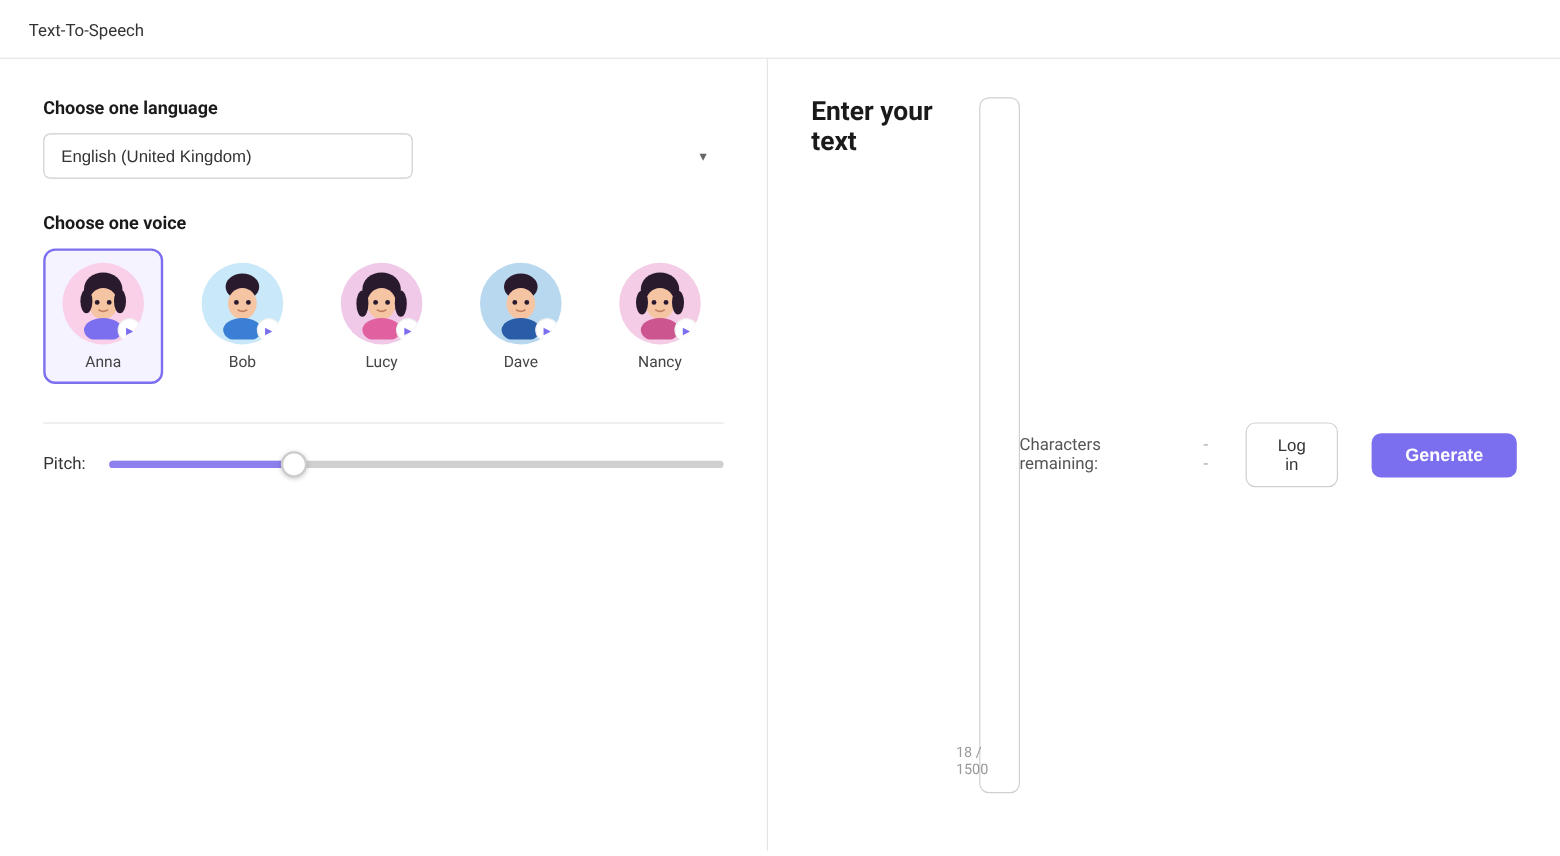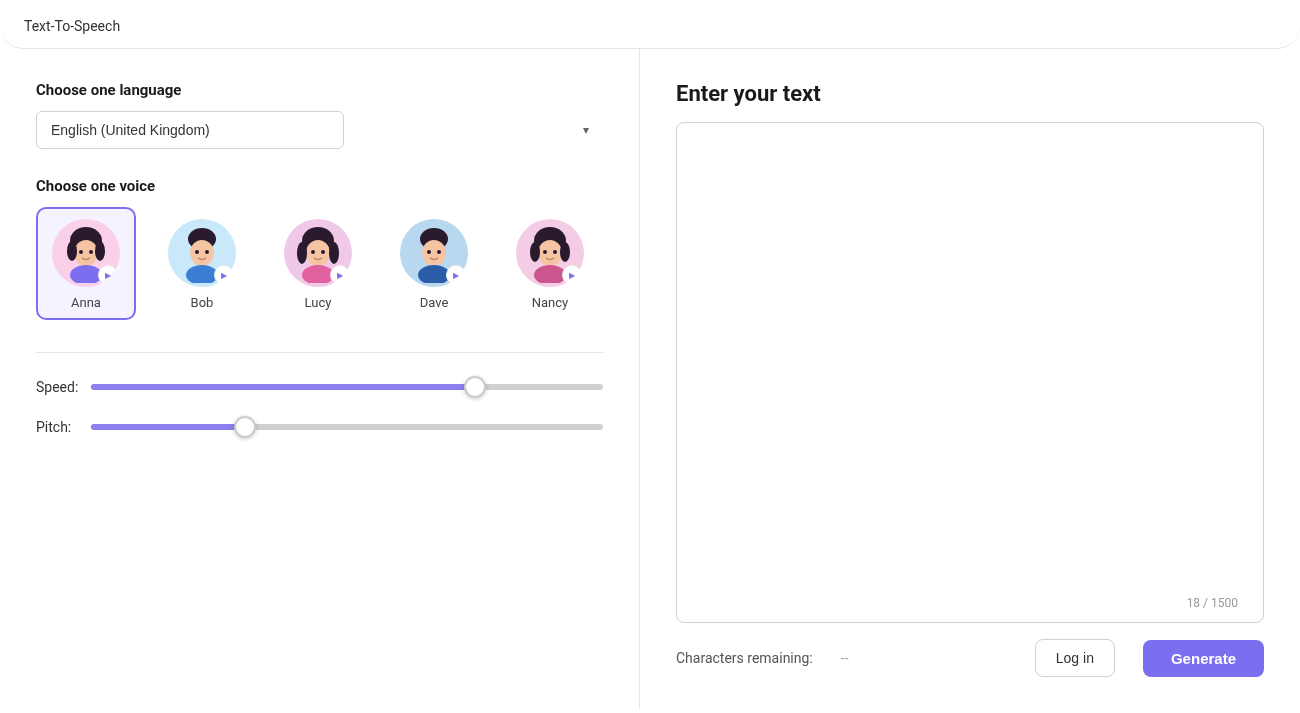--- a/index.html
+++ b/index.html
@@ -10,40 +10,39 @@
       width: 1300px;
       height: 713px;
       overflow: hidden;
     }
 
     .app-title {
       padding: 18px 24px 14px;
       font-size: 14px;
       color: #333;
       border-bottom: 1px solid #e5e5e5;
-      border-radius: 23px;
     }
 
     .main-layout {
       display: flex;
       height: calc(713px - 53px);
     }
 
     .left-panel {
       width: 640px;
       padding: 32px 36px;
       border-right: 1px solid #e5e5e5;
       flex-shrink: 0;
     }
 
     .right-panel {
       flex: 1;
       padding: 32px 36px;
       display: flex;
-      flex-direction: column;
+      flex-direction: row;
     }
 
     .section-label {
       font-size: 15px;
       font-weight: 700;
       color: #1a1a1a;
       margin-bottom: 12px;
     }
 
     .language-select-wrapper {
@@ -394,29 +393,20 @@
           <div class="play-overlay">▶</div>
         </div>
         <span class="voice-name">Nancy</span>
       </div>
     </div>
 
     <hr class="divider">
 
     <div class="slider-section">
 
-      <div class="slider-row">
-        <span class="slider-label">Speed:</span>
-        <div class="slider-track-wrapper">
-          <div class="slider-track">
-            <div class="slider-fill" style="width: 75%"></div>
-            <div class="slider-thumb" style="left: 75%"></div>
-          </div>
-        </div>
-      </div>
 
       <div class="slider-row">
         <span class="slider-label">Pitch:</span>
         <div class="slider-track-wrapper">
           <div class="slider-track">
             <div class="slider-fill" style="width: 30%"></div>
             <div class="slider-thumb" style="left: 30%"></div>
           </div>
         </div>
       </div>

